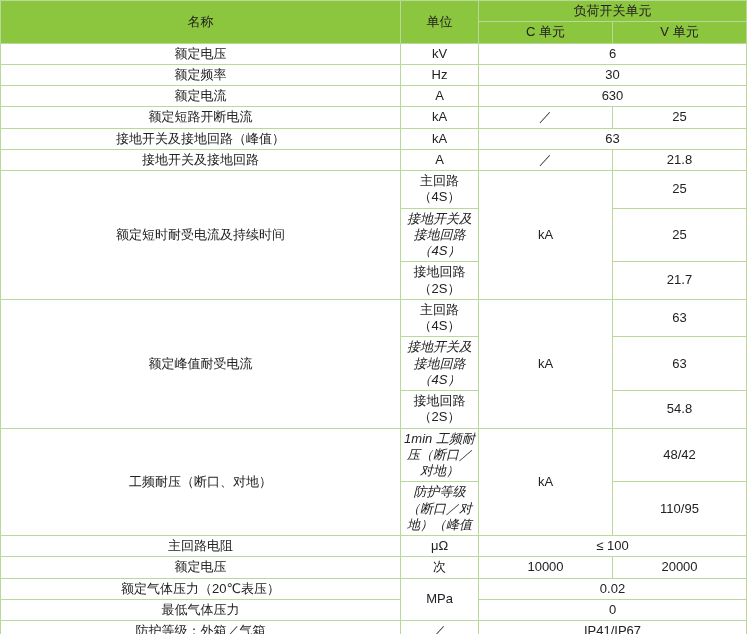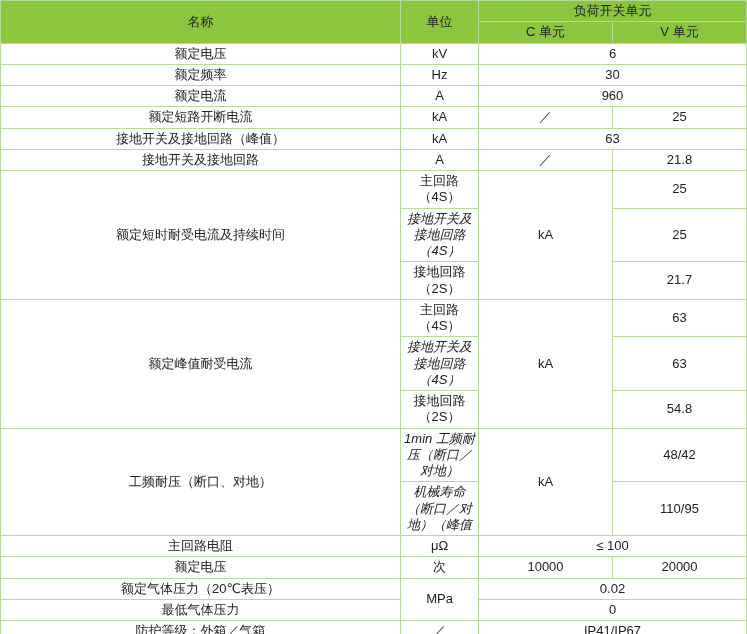--- a/index.html
+++ b/index.html
@@ -79,21 +79,21 @@
       <td colspan="2">6</td>
     </tr>
     <tr>
       <td>额定频率</td>
       <td>Hz</td>
       <td colspan="2">30</td>
     </tr>
     <tr>
       <td>额定电流</td>
       <td>A</td>
-      <td colspan="2">960</td>
+      <td colspan="2">630</td>
     </tr>
     <tr>
       <td>额定短路开断电流</td>
       <td>kA</td>
       <td>／</td>
       <td>25</td>
     </tr>
     <tr>
       <td>接地开关及接地回路（峰值）</td>
       <td>kA</td>
@@ -136,21 +136,21 @@
       <td colspan="2">54.8</td>
     </tr>
 
     <tr>
       <td rowspan="2" class="grp-label">工频耐压（断口、对地）</td>
       <td class="sub-name small">1min 工频耐压（断口／对地）</td>
       <td rowspan="2">kA</td>
       <td colspan="2">48/42</td>
     </tr>
     <tr>
-      <td class="sub-name small">机械寿命（断口／对地）（峰值</td>
+      <td class="sub-name small">防护等级（断口／对地）（峰值</td>
       <td colspan="2">110/95</td>
     </tr>
 
     <tr>
       <td>主回路电阻</td>
       <td>μΩ</td>
       <td colspan="2">≤ 100</td>
     </tr>
     <tr>
       <td>额定电压</td>

